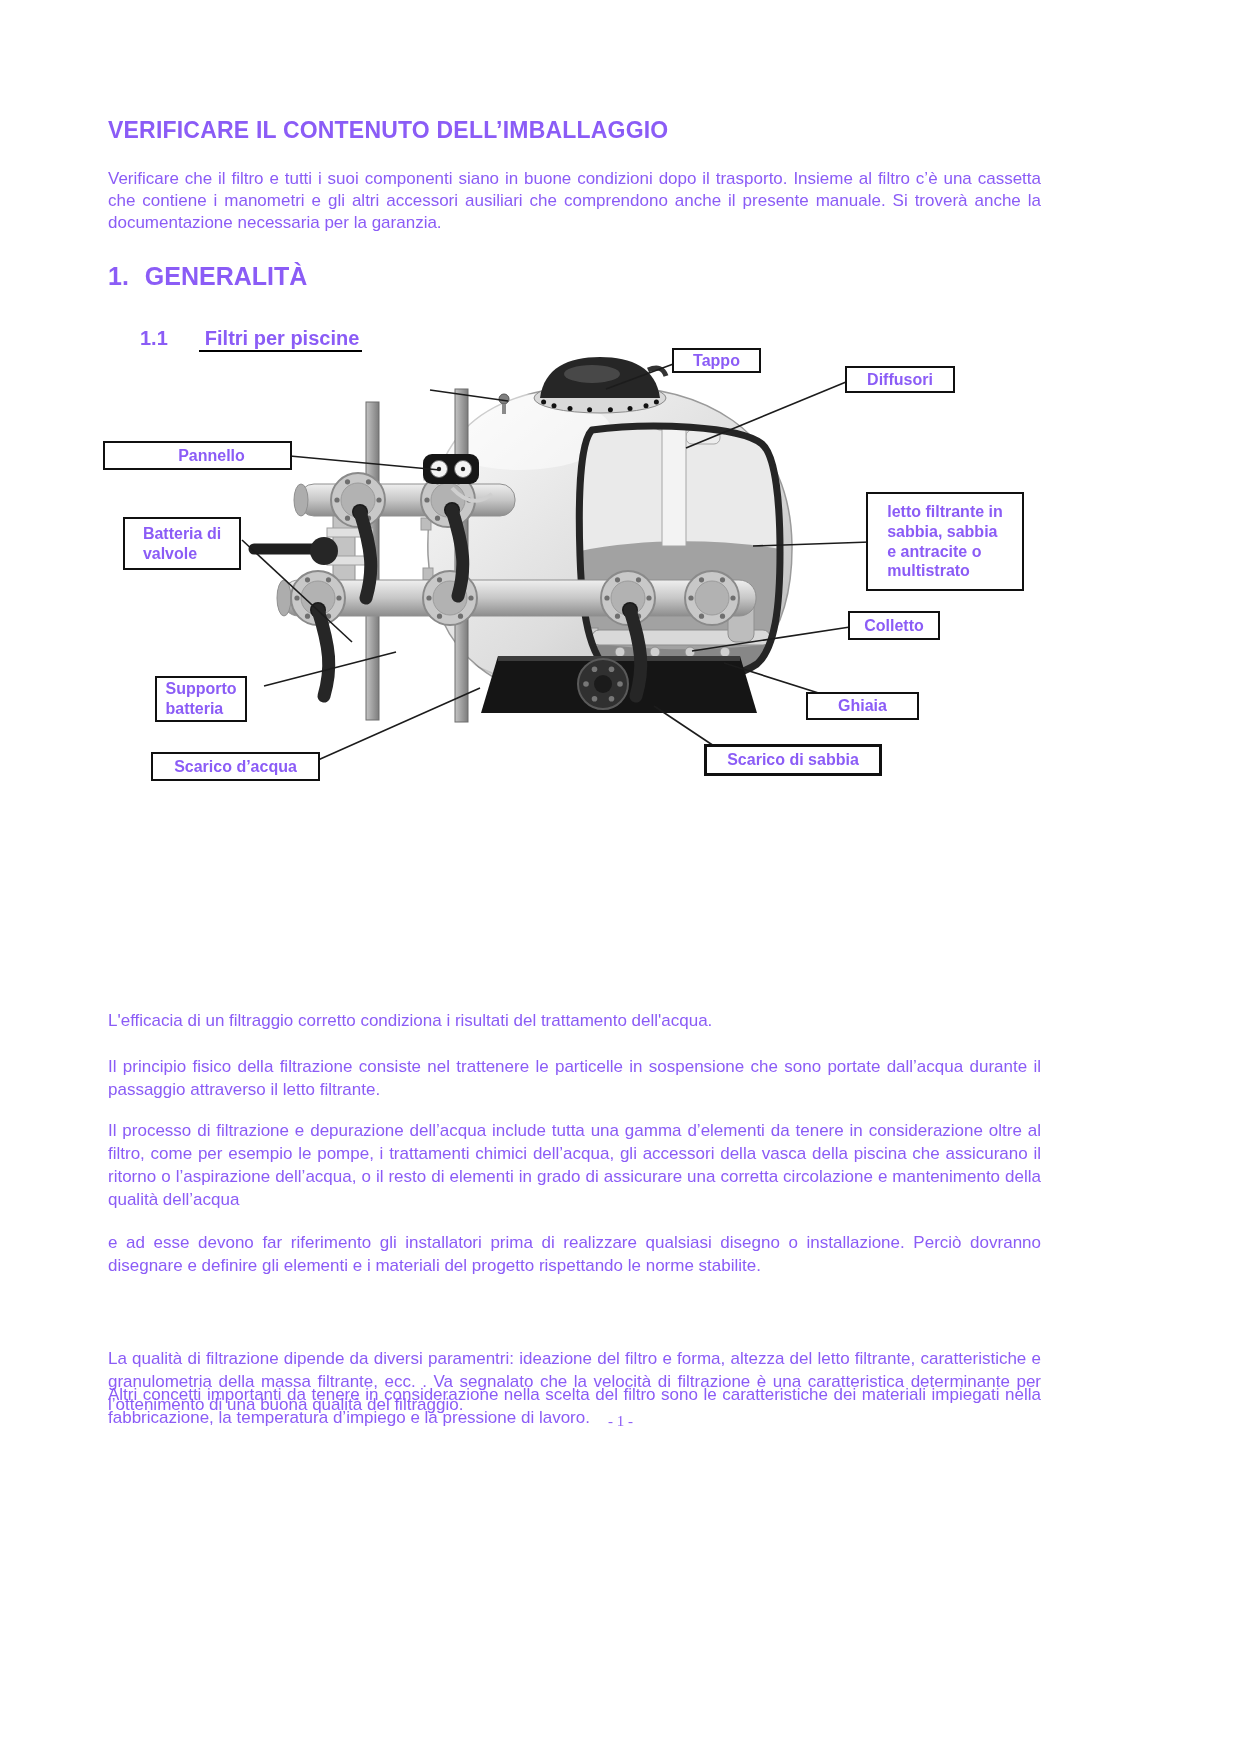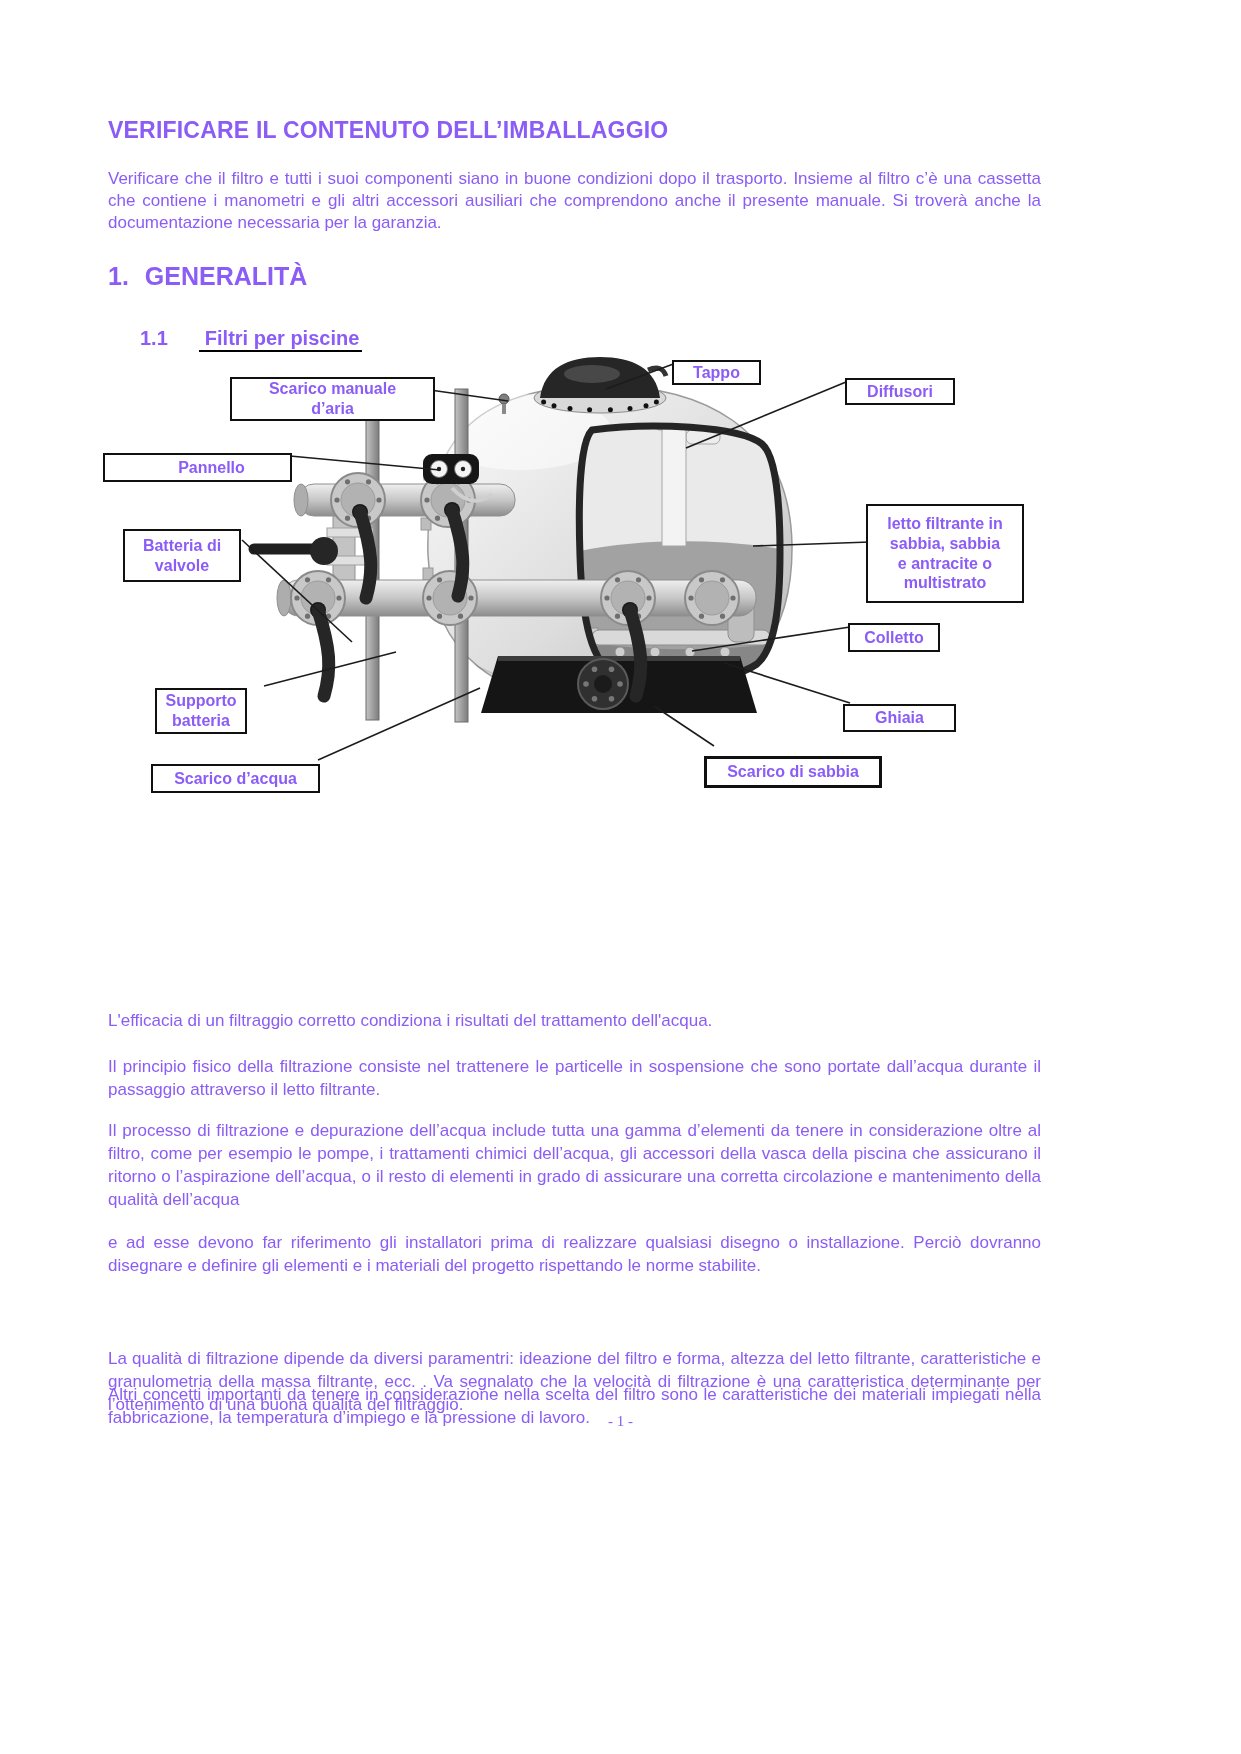--- a/index.html
+++ b/index.html
@@ -12,23 +12,23 @@
   .doc-title{left:108px;top:117px;font-size:23px;font-weight:bold;letter-spacing:.2px;}
   .intro{left:108px;top:168px;width:933px;font-size:17px;line-height:22px;text-align:justify;}
   .sec-head{left:108px;top:262px;font-size:25px;font-weight:bold;}
   .sec-head .num{display:inline-block;margin-right:16px;}
   .subsec-head{left:140px;top:327px;font-size:20px;font-weight:bold;}
   .subsec-head .u{border-bottom:2px solid #000;padding:0 3px 1px 6px;margin-left:31px;}
   .figure{left:0;top:345px;width:1241px;height:465px;}
   .figure svg{position:absolute;left:0;top:0;}
   .callout{
     position:absolute;background:#fff;border:2px solid #101010;
-    display:flex;align-items:center;justify-content:center;text-align:center;
+    display:flex;align-items:center;justify-content:center;text-align:left;
     font-weight:bold;font-size:16px;line-height:1.22;white-space:pre-line;
-    box-sizing:border-box;z-index:3;overflow:hidden;margin-top:12px;
+    box-sizing:border-box;z-index:3;overflow:hidden;
   }
   .callout.heavy{border-width:3px;}
   .body-text{left:108px;width:933px;font-size:17px;line-height:23px;text-align:justify;}
   .body-text.left{text-align:left;}
   .body-text.loose{line-height:30px;}
   .footer{left:0;top:1413px;width:100%;text-align:center;
     font-family:"Liberation Serif",serif;font-size:15px;}
 </style>
 </head>
 <body>
@@ -192,24 +192,20 @@
         <line x1="242" y1="540" x2="352" y2="642"></line>
         <line x1="870" y1="542" x2="753" y2="546"></line>
         <line x1="850" y1="627" x2="692" y2="651"></line>
         <line x1="264" y1="686" x2="396" y2="652"></line>
         <line x1="850" y1="703" x2="724" y2="663"></line>
         <line x1="318" y1="760" x2="480" y2="688"></line>
         <line x1="714" y1="746" x2="654" y2="706"></line>
       </g>
     </svg>
 
-    <div class="callout" style="left:230px;top:20px;width:205px;height:44px;">
-      <span>Scarico manuale
-d’aria</span>
-    </div>
     <div class="callout" style="left:672px;top:3px;width:89px;height:25px;">
       <span>Tappo</span>
     </div>
     <div class="callout" style="left:845px;top:21px;width:110px;height:27px;">
       <span>Diffusori</span>
     </div>
     <div class="callout" style="left:103px;top:96px;width:189px;height:29px;padding-left:28px;">
       <span>Pannello</span>
     </div>
     <div class="callout" style="left:866px;top:147px;width:158px;height:99px;">
@@ -222,21 +218,21 @@
       <span>Batteria di
 valvole</span>
     </div>
     <div class="callout" style="left:848px;top:266px;width:92px;height:29px;">
       <span>Colletto</span>
     </div>
     <div class="callout" style="left:155px;top:331px;width:92px;height:46px;">
       <span>Supporto
 batteria</span>
     </div>
-    <div class="callout" style="left:843px;top:347px;width:113px;height:28px;">
+    <div class="callout" style="left:806px;top:347px;width:113px;height:28px;">
       <span>Ghiaia</span>
     </div>
     <div class="callout" style="left:151px;top:407px;width:169px;height:29px;">
       <span>Scarico d’acqua</span>
     </div>
     <div class="callout heavy" style="left:704px;top:399px;width:178px;height:32px;">
       <span>Scarico di sabbia</span>
     </div>
   </div>
 

